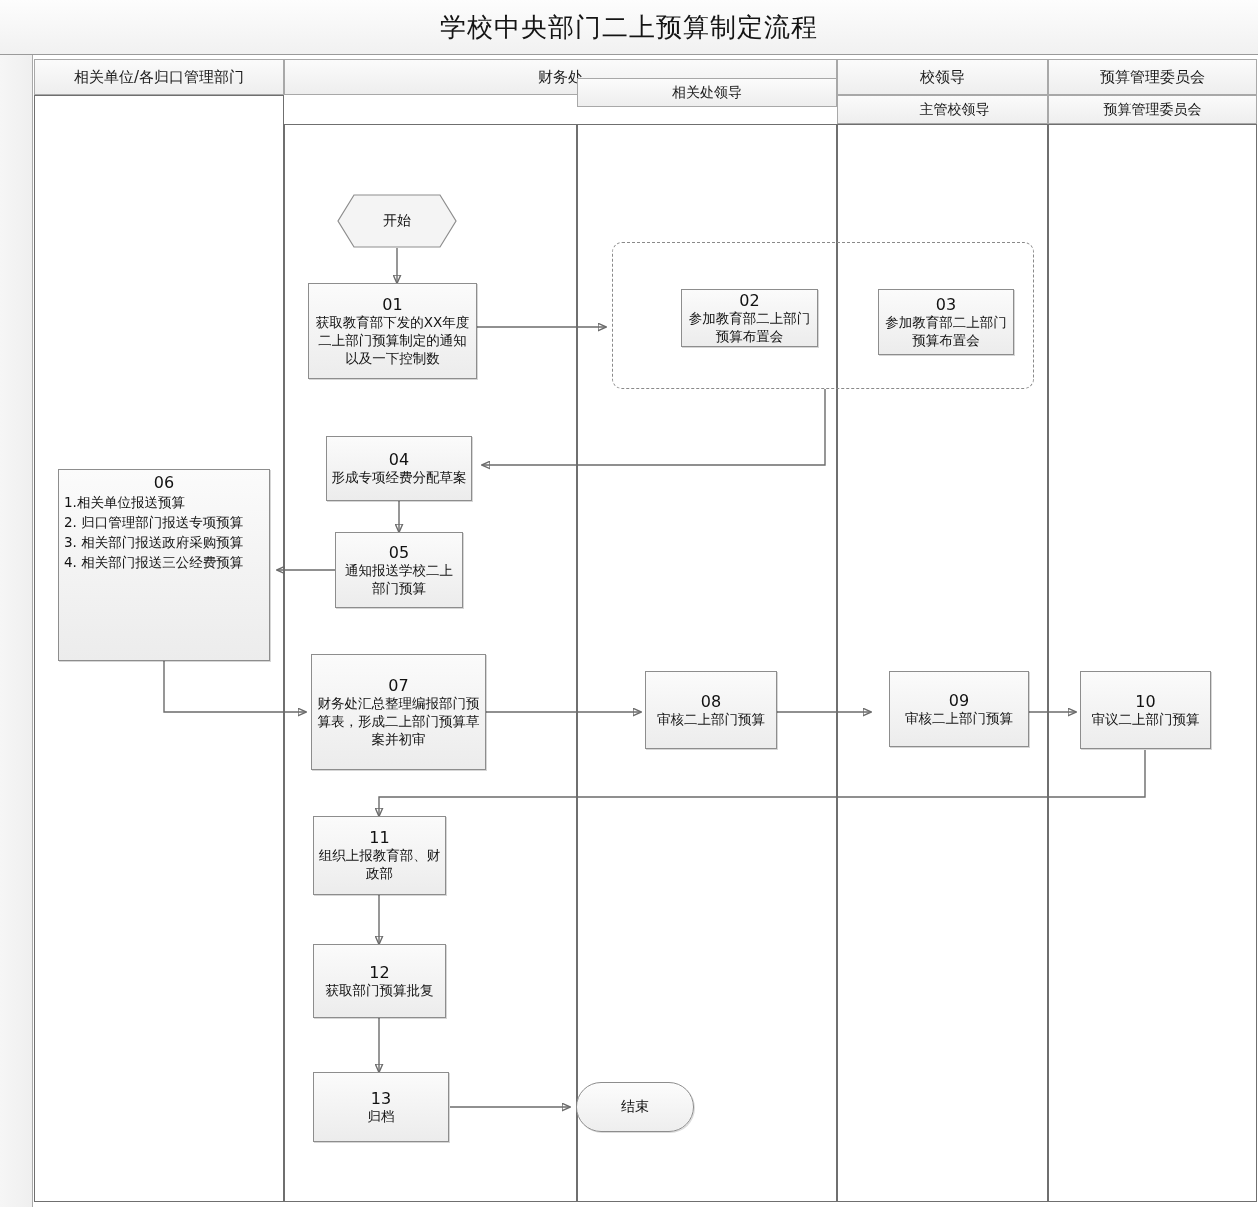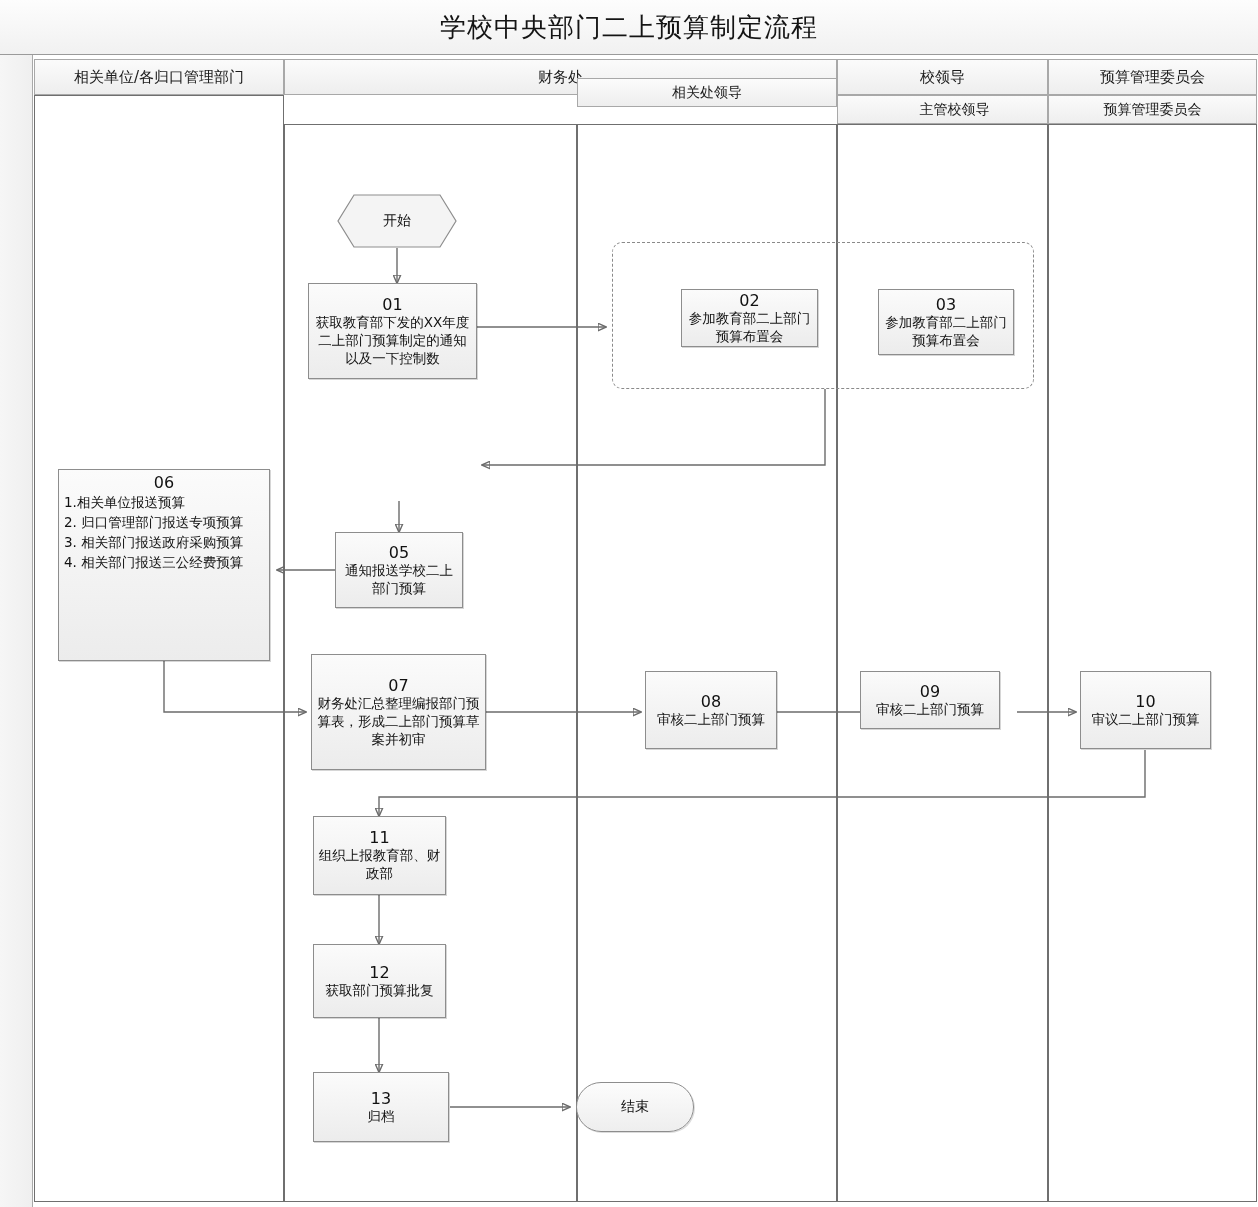--- a/index.html
+++ b/index.html
@@ -189,20 +189,24 @@
   <div class="node" style="left:641px;top:289px;width:137px;height:58px;margin-left:40px;">
     <span class="num">02</span>
     <span class="body">参加教育部二上部门预算布置会</span>
   </div>
 
   <div class="node" style="left:878px;top:289px;width:136px;height:66px;">
     <span class="num">03</span>
     <span class="body">参加教育部二上部门预算布置会</span>
   </div>
 
+  <div class="node" style="left:326px;top:436px;width:146px;height:65px;">
+    <span class="num">04</span>
+    <span class="body">形成专项经费分配草案</span>
+  </div>
 
   <div class="node" style="left:335px;top:532px;width:128px;height:76px;">
     <span class="num">05</span>
     <span class="body">通知报送学校二上部门预算</span>
   </div>
 
   <div class="node list" style="left:58px;top:469px;width:212px;height:192px;">
     <span class="num">06</span>
     <span class="body" style="white-space:pre-wrap;">1.相关单位报送预算
 2. 归口管理部门报送专项预算
@@ -213,21 +217,21 @@
   <div class="node" style="left:311px;top:654px;width:175px;height:116px;">
     <span class="num">07</span>
     <span class="body">财务处汇总整理编报部门预算表，形成二上部门预算草案并初审</span>
   </div>
 
   <div class="node" style="left:645px;top:671px;width:132px;height:78px;">
     <span class="num">08</span>
     <span class="body">审核二上部门预算</span>
   </div>
 
-  <div class="node" style="left:860px;top:671px;width:140px;height:58px;">
+  <div class="node" style="left:889px;top:671px;width:140px;height:76px;">
     <span class="num">09</span>
     <span class="body">审核二上部门预算</span>
   </div>
 
   <div class="node" style="left:1080px;top:671px;width:131px;height:78px;">
     <span class="num">10</span>
     <span class="body">审议二上部门预算</span>
   </div>
 
   <div class="node" style="left:313px;top:816px;width:133px;height:79px;">

